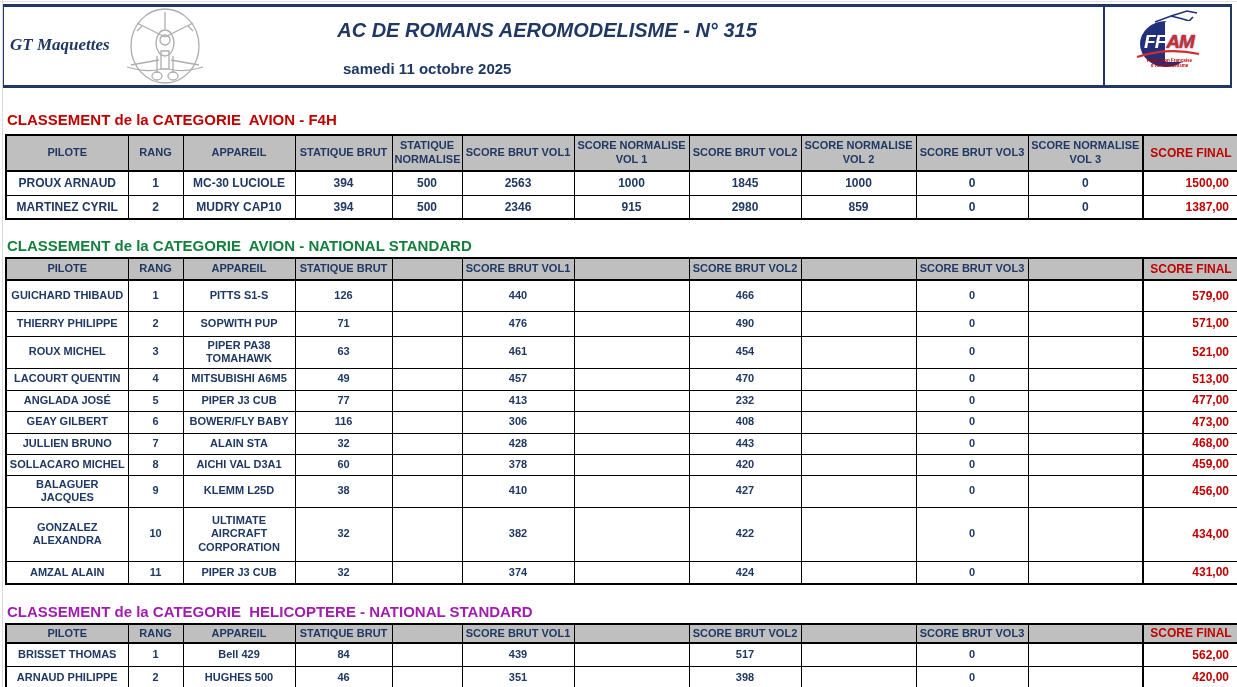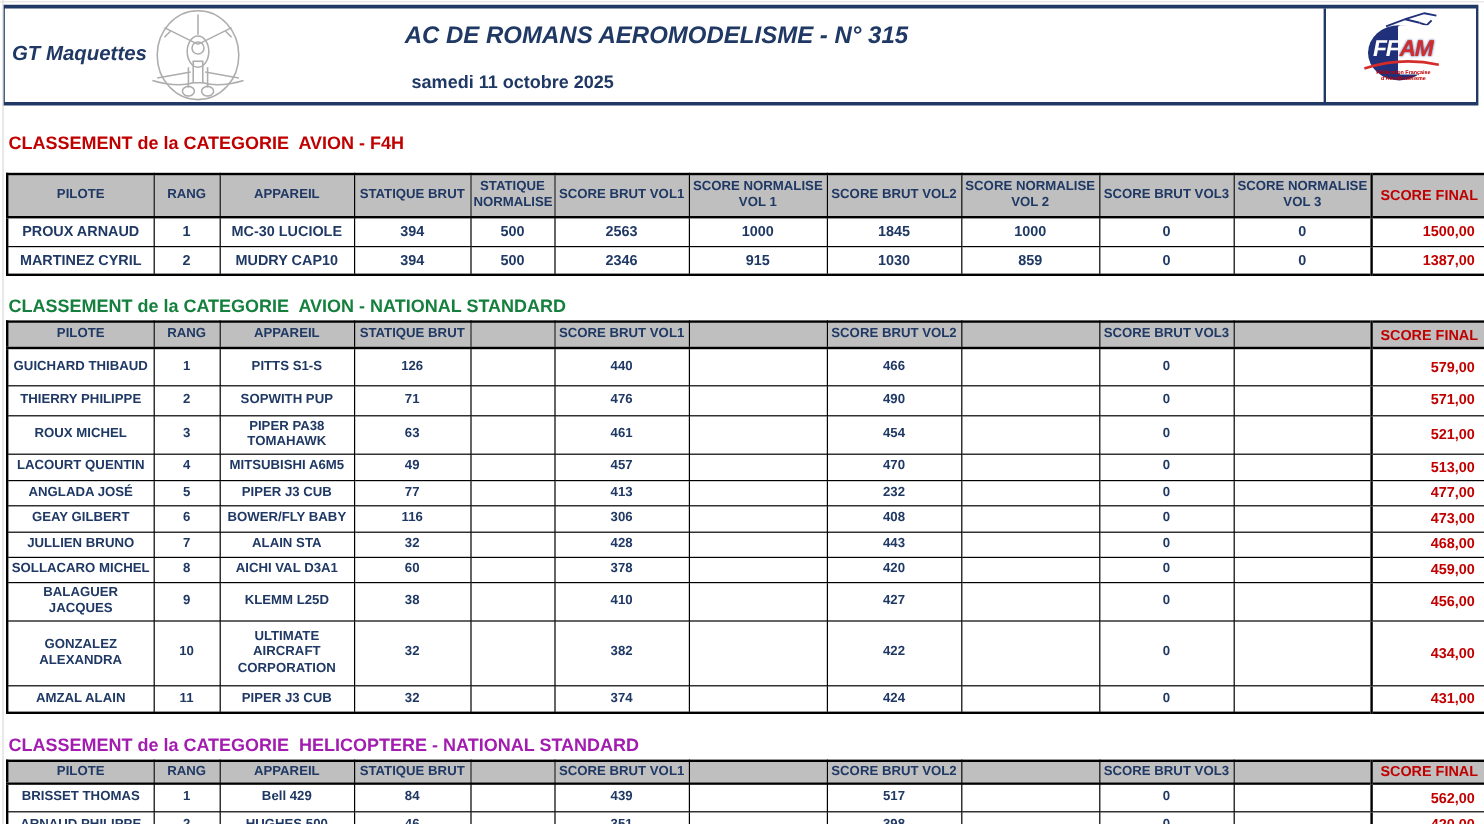--- a/index.html
+++ b/index.html
@@ -6,21 +6,21 @@
   body { background:#ffffff; font-family:"Liberation Sans", sans-serif; }
   .page { position:relative; width:1237px; height:687px; background:#ffffff; overflow:hidden; }
 
   .gridline-left { position:absolute; left:2px; top:0; width:1px; height:100%; background:#d9d9d9; }
   .gridline-top { position:absolute; left:0; top:1px; width:100%; height:1px; background:#e3e3e3; }
 
   
   .band { position:absolute; left:3px; top:4px; width:1229px; height:84px;
           border-top:3px solid #1F3864; border-bottom:3px solid #1F3864;
           border-left:1px solid #1F3864; border-right:2px solid #1F3864; background:#fff; }
-  .brand { position:absolute; left:6px; top:28px; font-size:17px; font-weight:bold; font-style:italic; color:#1F3864; }
+  .brand { position:absolute; left:6px; top:28px; font-size:17px; font-weight:bold; font-style:italic; color:#1F3864;font-family:Liberation Serif, serif; }
   .plane-logo { position:absolute; left:113px; top:0px; }
   .doc-title { position:absolute; left:0; right:140px; top:12px; text-align:center;
                font-size:20px; font-weight:bold; font-style:italic; color:#1F3864; white-space:pre; }
   .doc-date { position:absolute; left:339px; top:53px; font-size:15px; font-weight:bold; color:#1F3864; }
 
   .ffam-cell { position:absolute; right:0; top:0; width:127px; height:78px; border-left:2px solid #1F3864;
                display:flex; align-items:center; justify-content:center; }
   .ffam-box { position:relative; width:78px; height:74px; }
   .ffam-circle { position:absolute; left:11px; top:12px; width:52px; height:46px; border-radius:50%;
                  background:#20307A; }
@@ -29,21 +29,21 @@
                font-weight:bold; font-style:italic; letter-spacing:-1px;
                color:#ffffff; text-shadow:0 0 2px #20307A; }
   .ffam-text .am { color:#D42B2B; background:#fff; padding:10px 1px; border-radius:2px; }
   .ffam-swoosh { position:absolute; left:6px; top:40px; }
   .ffam-sub { position:absolute; left:8px; top:49px; width:66px; text-align:center; font-size:4.5px;
               line-height:1.2; font-weight:bold; color:#C00000; }
 
   
   .section { margin-left:5px; }
   .sec-title { font-size:15px; font-weight:bold; margin-left:2px; white-space:pre; }
-  .s1 .sec-title { margin-top:19px; margin-bottom:16px; }
+  .s1 .sec-title { margin-top:19px; margin-bottom:6px; }
   .s2 .sec-title { margin-top:17px; margin-bottom:3px; }
   .s3 .sec-title { margin-top:18px; margin-bottom:3px; }
 
   table { border-collapse:collapse; table-layout:fixed; width:1226px; border:2px solid #000; background:#fff; }
   th, td { border:1px solid #000; overflow:hidden; }
   thead tr { background:#BFBFBF; border-bottom:2px solid #000; }
   th { font-size:11px; font-weight:bold; color:#1F3864; text-align:center; line-height:1.25; padding:1px 2px; }
   td { font-size:11px; font-weight:bold; color:#1F3864; text-align:center; line-height:1.2; padding:1px 2px; }
   th.final { color:#C00000; font-size:12px; border-left:2px solid #000; }
   td.final { color:#C00000; font-size:12px; text-align:right; padding-right:9px; border-left:2px solid #000; }
@@ -169,21 +169,21 @@
             <td class="final">1500,00</td>
           </tr>
           <tr>
             <td>MARTINEZ CYRIL</td>
             <td>2</td>
             <td>MUDRY CAP10</td>
             <td>394</td>
             <td>500</td>
             <td>2346</td>
             <td>915</td>
-            <td>1030</td>
+            <td>2980</td>
             <td>859</td>
             <td>0</td>
             <td>0</td>
             <td class="final">1387,00</td>
           </tr>
         </tbody>
       </table>
   </section>
 
   <section class="section s2">

